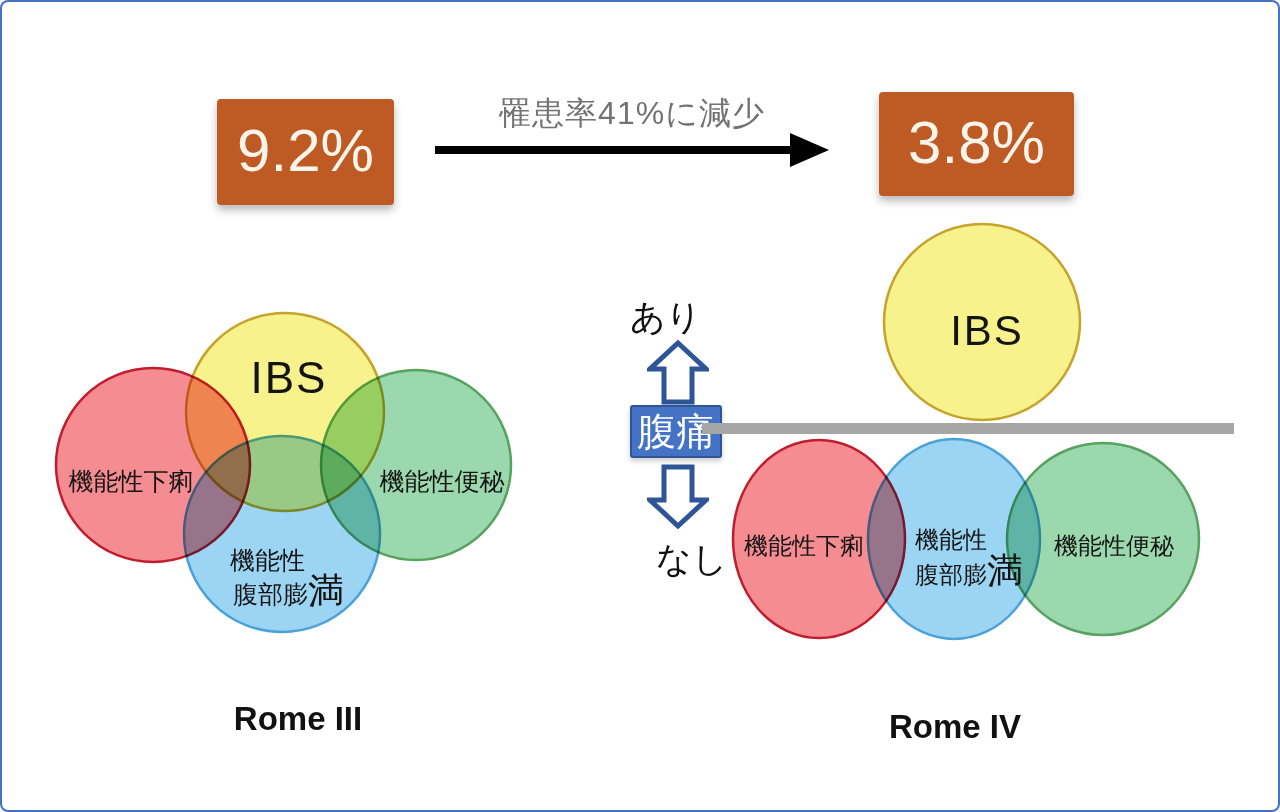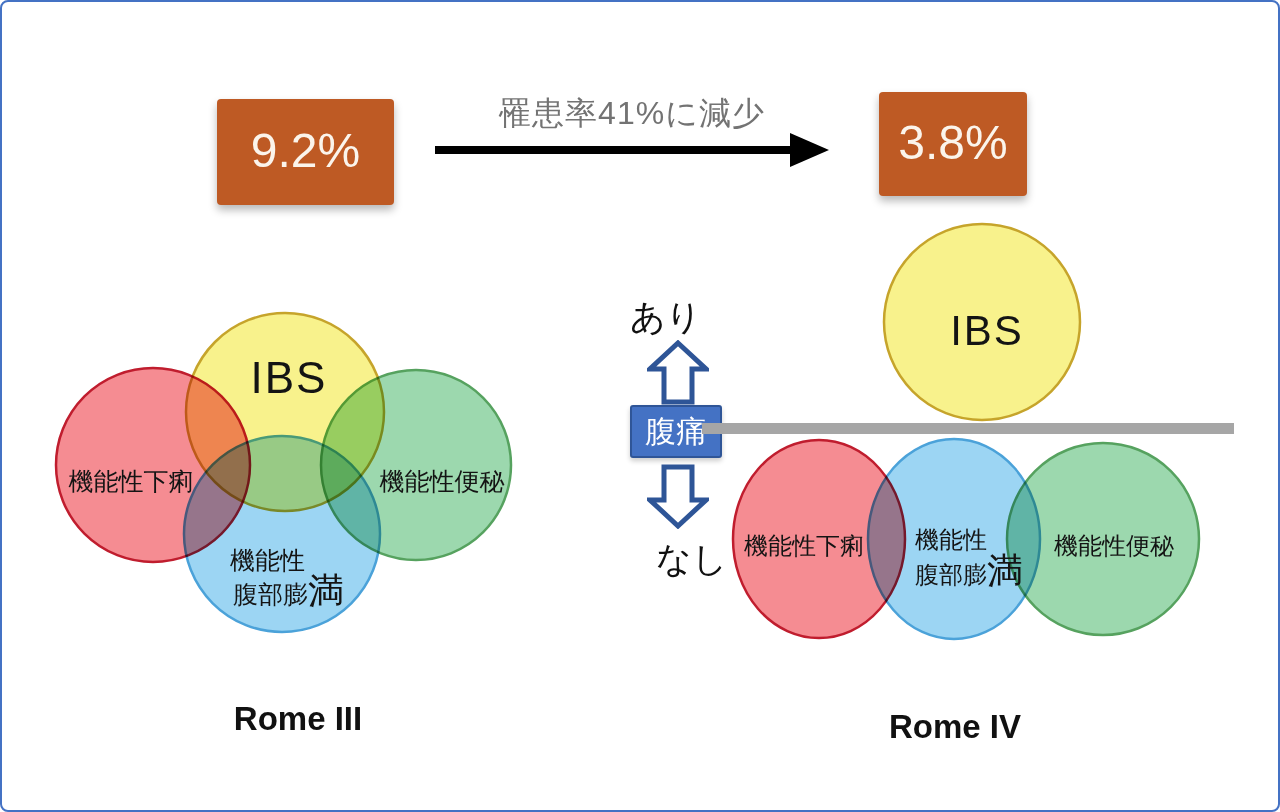--- a/index.html
+++ b/index.html
@@ -6,24 +6,24 @@
   .slide {
     position:relative; width:1280px; height:812px; box-sizing:border-box;
     background:#FFFFFF; border:2px solid #4472C4; border-radius:8px;
     overflow:hidden;
     font-family:"Liberation Sans","DejaVu Sans",sans-serif;
   }
   
   .pct-box {
     position:absolute; color:#FBF4EB; text-align:center;
     border-radius:4px; box-shadow:0 5px 9px rgba(0,0,0,0.28);
-    font-size:48px;
+    font-size:60px;
   }
   #box-rome3 { left:215px; top:97px; width:177px; height:106px; line-height:104px; }
-  #box-rome4 { left:877px; top:90px; width:148px; height:104px; line-height:102px; }
+  #box-rome4 { left:877px; top:90px; width:195px; height:104px; line-height:102px; }
 
   .decrease-caption {
     position:absolute; left:430px; top:90px; width:400px;
     text-align:center; font-size:32px; color:#737373; letter-spacing:1px;
   }
   .flow-arrow { position:absolute; left:430px; top:126px; }
 
   
   .venn { position:absolute; }
   #venn-left  { left:40px;  top:295px; }
@@ -42,21 +42,21 @@
     font-size:35px; color:#111;
   }
   #axis-ari   { left:628px; top:292px; }
   #axis-nashi { left:654px; top:534px; }
   .axis-arrow { position:absolute; left:645px; }
   #axis-arrow-up   { top:338px; }
   #axis-arrow-down { top:462px; }
   #axis-box {
     position:absolute; left:628px; top:403px; width:92px; height:53px;
     box-sizing:border-box; border:2px solid; border-radius:3px;
-    color:#FFFFFF; font-size:31px; text-align:center; line-height:49px;
+    color:#FFFFFF; font-size:39px; text-align:center; line-height:49px;
     box-shadow:0 3px 5px rgba(0,0,0,0.2);
   }
 
   
   .rome-title {
     position:absolute; width:220px; text-align:center;
     font-weight:bold; font-size:33px; color:#111;
   }
   #title-rome3 { left:186px; top:698px; }
   #title-rome4 { left:843px; top:706px; }

